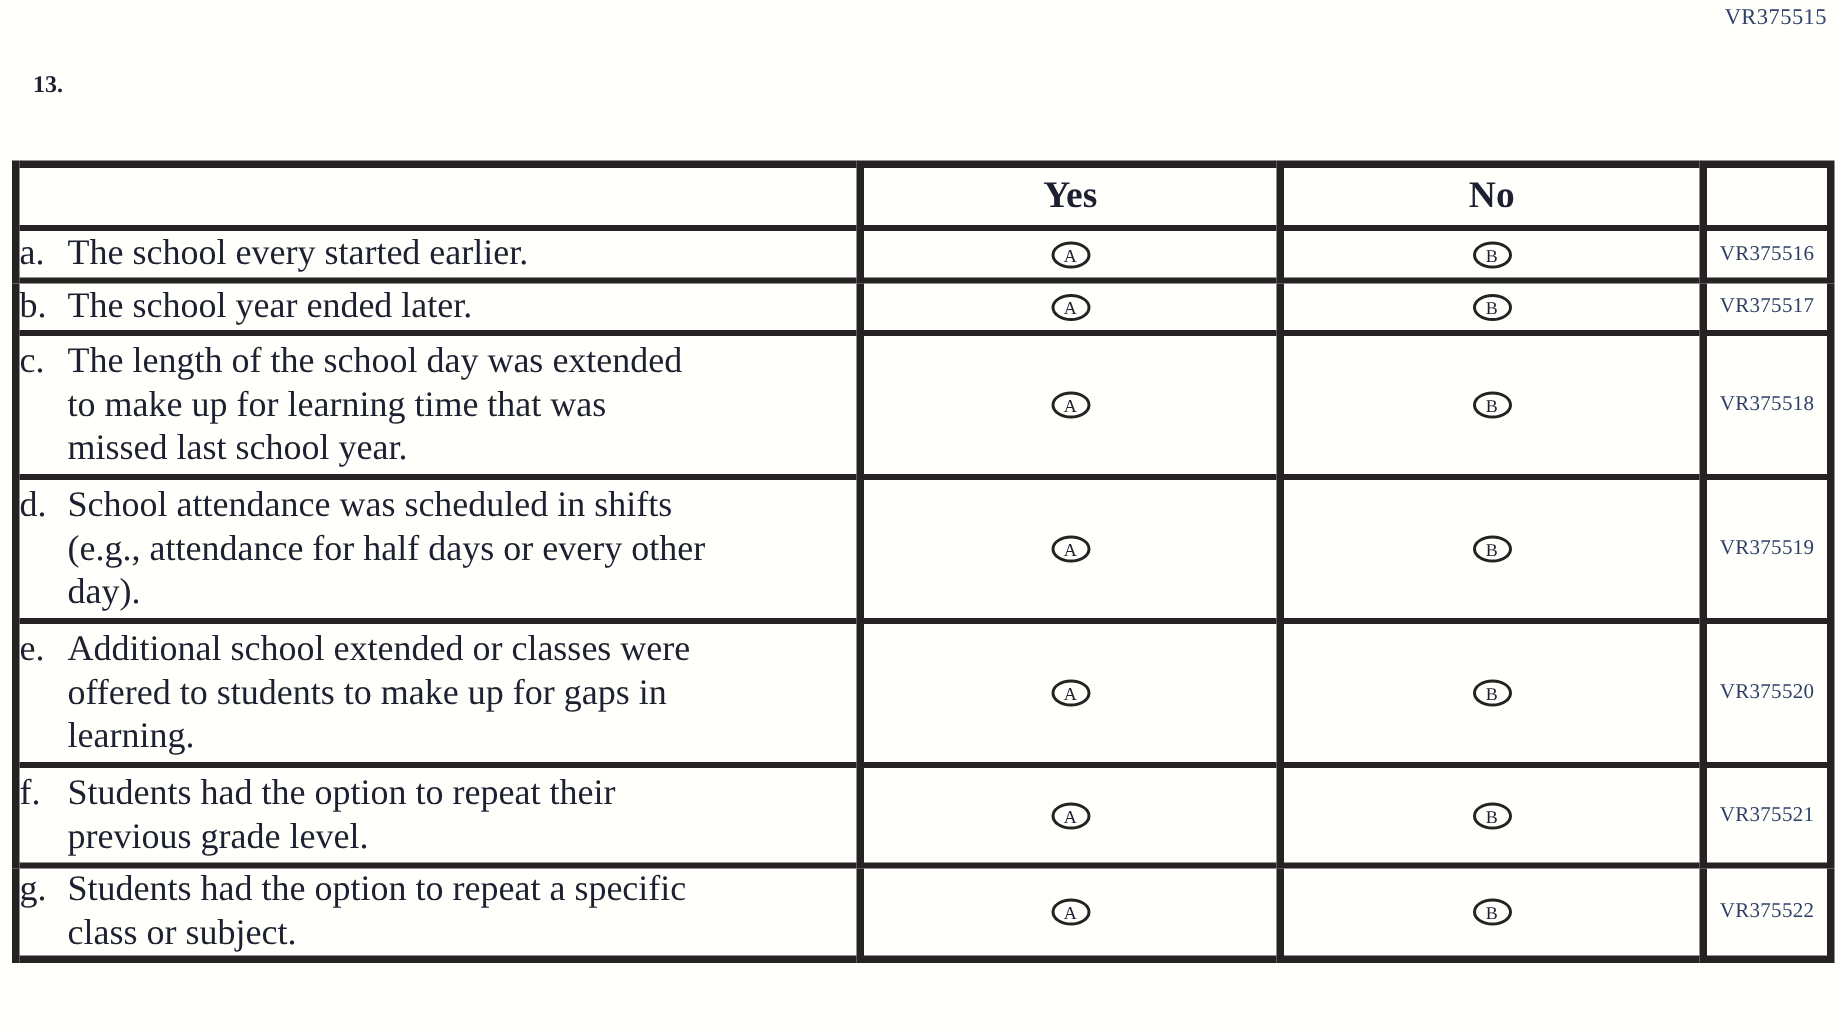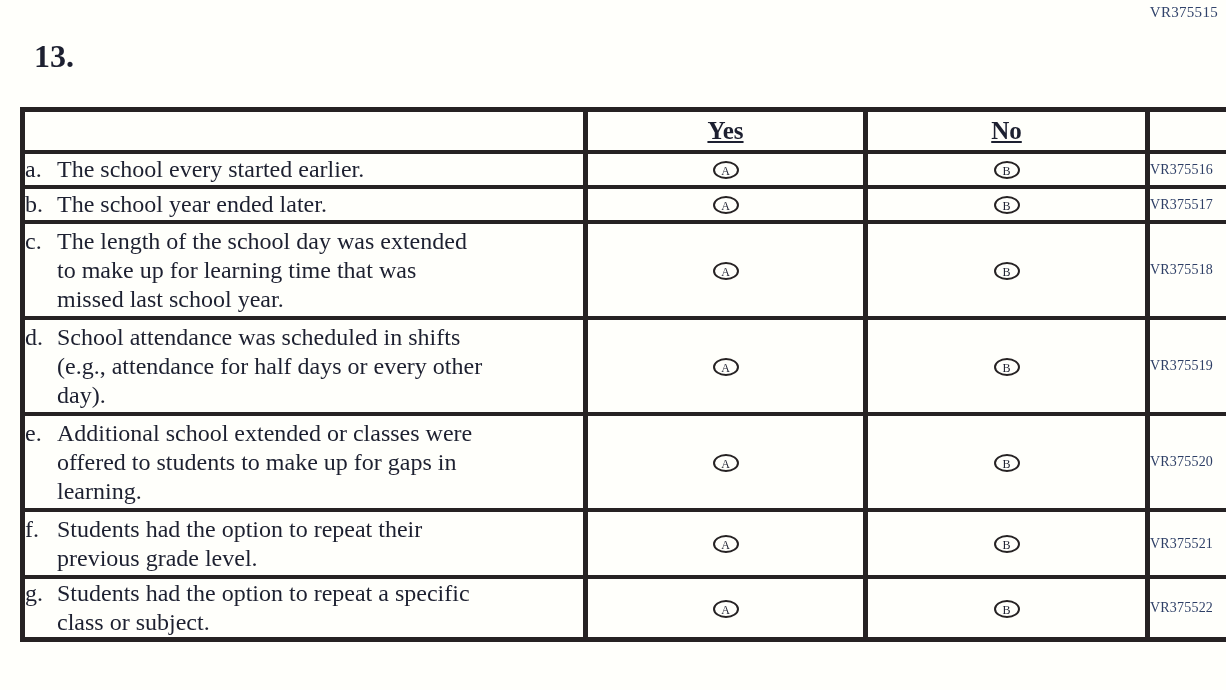--- a/index.html
+++ b/index.html
@@ -5,38 +5,37 @@
   html, body { margin: 0; padding: 0; background: #ffffff; }
   .page {
     position: relative;
     width: 1226px;
     height: 690px;
     background: #fffffb;
     font-family: "Liberation Serif", serif;
     color: #1d2030;
     overflow: hidden;
     box-sizing: border-box;
-    padding-left: 12px;
   }
   .form-code-top {
     position: absolute;
     top: 4px;
     right: 8px;
     font-size: 15px;
     color: #31436b;
     letter-spacing: 0.3px;
   }
   .question {
     display: flex;
     margin: 42px 20px 0 22px;
   }
   .qnum {
     flex: 0 0 46px;
     font-weight: bold;
-    font-size: 32px;
+    font-size: 16px;
     line-height: 29px;
   }
   .qtext {
     width: 1020px;
     font-size: 24px;
     line-height: 29px;
   }
   table.survey {
     border-collapse: collapse;
     table-layout: fixed;
@@ -50,21 +49,20 @@
     border-right-width: 5px;
     vertical-align: middle;
     padding: 0;
   }
   thead th { border-bottom: 13px double #262223; }
   .hdr {
     font-size: 25px;
     font-weight: bold;
     text-align: center;
     height: 38px;
-    text-decoration: underline;
   }
   tr.r-a td, tr.r-b td { height: 31px; }
   tr.r-c td, tr.r-d td, tr.r-e td { height: 92px; }
   tr.r-f td { height: 63px; }
   tr.r-g td { height: 58px; }
   .stmt-cell { padding: 2px 4px 2px 8px; }
   .stmt {
     display: flex;
     font-size: 24px;
     line-height: 29px;
@@ -87,20 +85,21 @@
   .bubble-letter {
     font-size: 12px;
     line-height: 1;
     font-family: "Liberation Serif", serif;
     color: #1d2030;
     transform: translateY(0.5px);
   }
   .code-cell {
     font-size: 14px;
     color: #2e3f66;
+    text-align: center;
     letter-spacing: 0.2px;
   }
 </style>
 </head>
 <body>
 
 <div class="page">
 
   <div class="form-code-top">VR375515</div>
 

